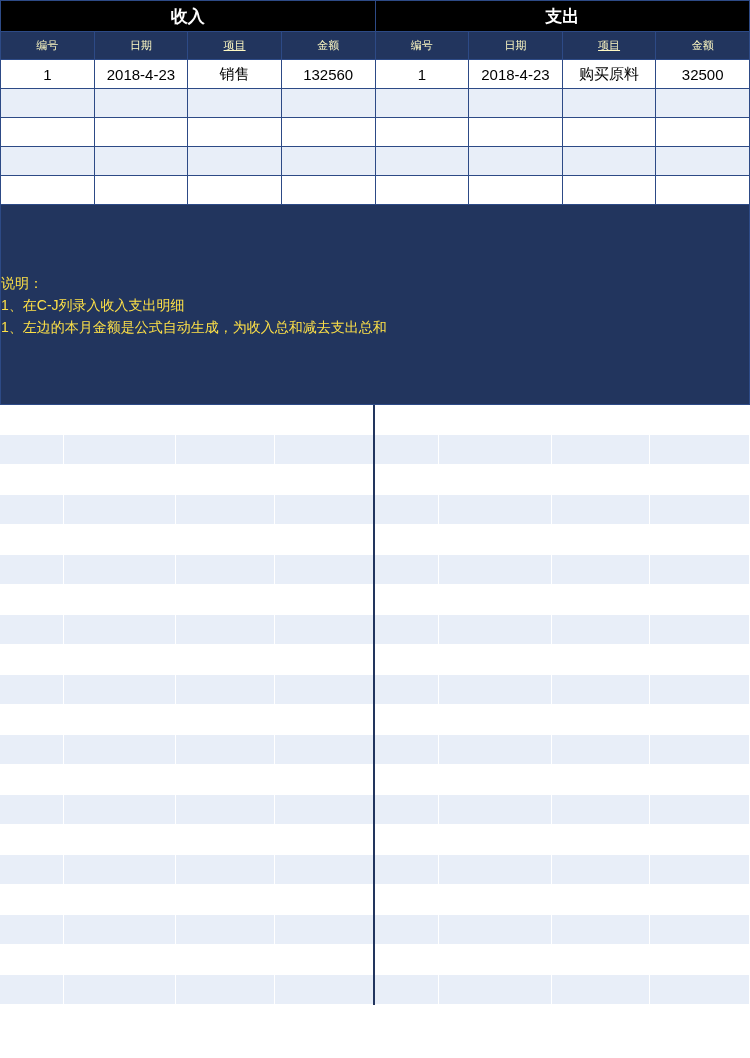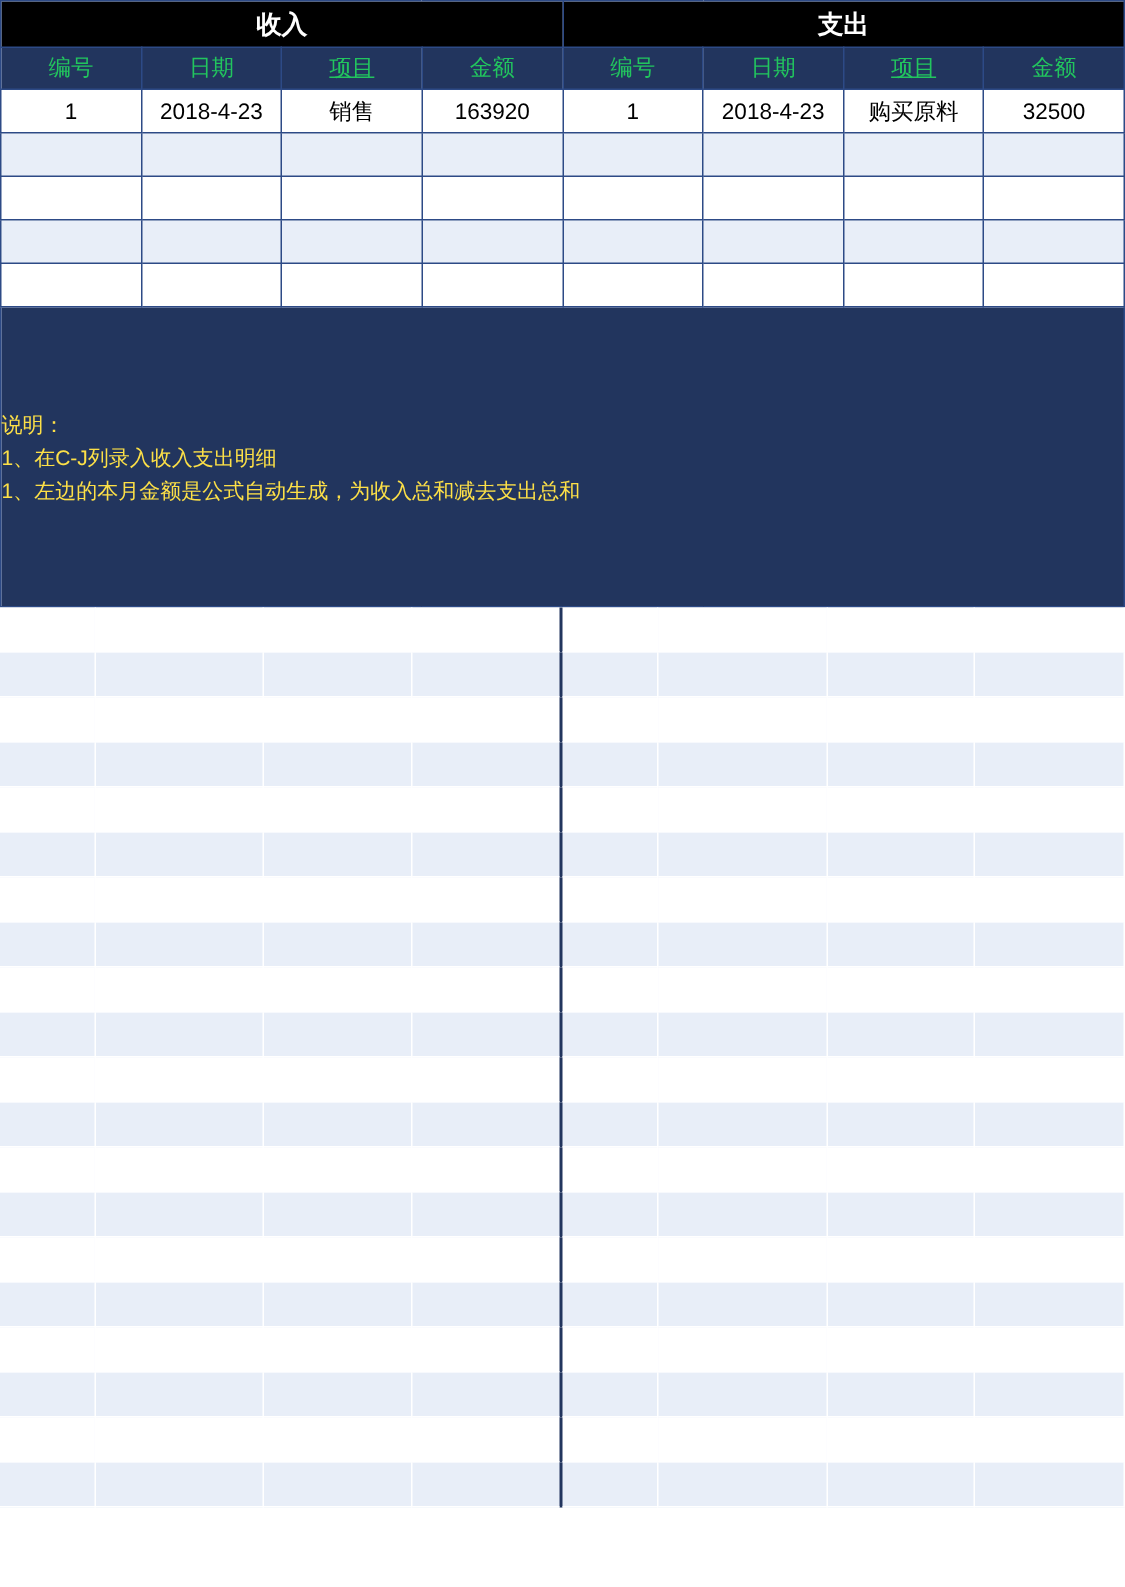--- a/index.html
+++ b/index.html
@@ -49,22 +49,22 @@
   .group-head {
     background: #000000;
     color: #ffffff;
     font-size: 17px;
     font-weight: bold;
     text-align: center;
     height: 30px;
   }
   .col-head {
     background: #22355e;
-    color: #22c55e;
-    font-size: 15px;
+    color: #fef9c3;
+    font-size: 11px;
     font-weight: normal;
     text-align: center;
     height: 27px;
   }
   .data-cell {
     background: #ffffff;
     height: 28px;
     font-size: 15px;
     text-align: center;
     color: #000000;
@@ -137,21 +137,21 @@
       <td class="col-head w-no">编号</td>
       <td class="col-head w-date">日期</td>
       <td class="col-head w-item">项目</td>
       <td class="col-head w-amt">金额</td>
     </tr>
 
     <tr>
       <td class="data-cell">1</td>
       <td class="data-cell">2018-4-23</td>
       <td class="data-cell">销售</td>
-      <td class="data-cell">163920</td>
+      <td class="data-cell">132560</td>
       <td class="data-cell">1</td>
       <td class="data-cell">2018-4-23</td>
       <td class="data-cell">购买原料</td>
       <td class="data-cell">32500</td>
     </tr>
 
     <tr>
       <td class="data-cell empty"></td>
       <td class="data-cell empty"></td>
       <td class="data-cell empty"></td>

